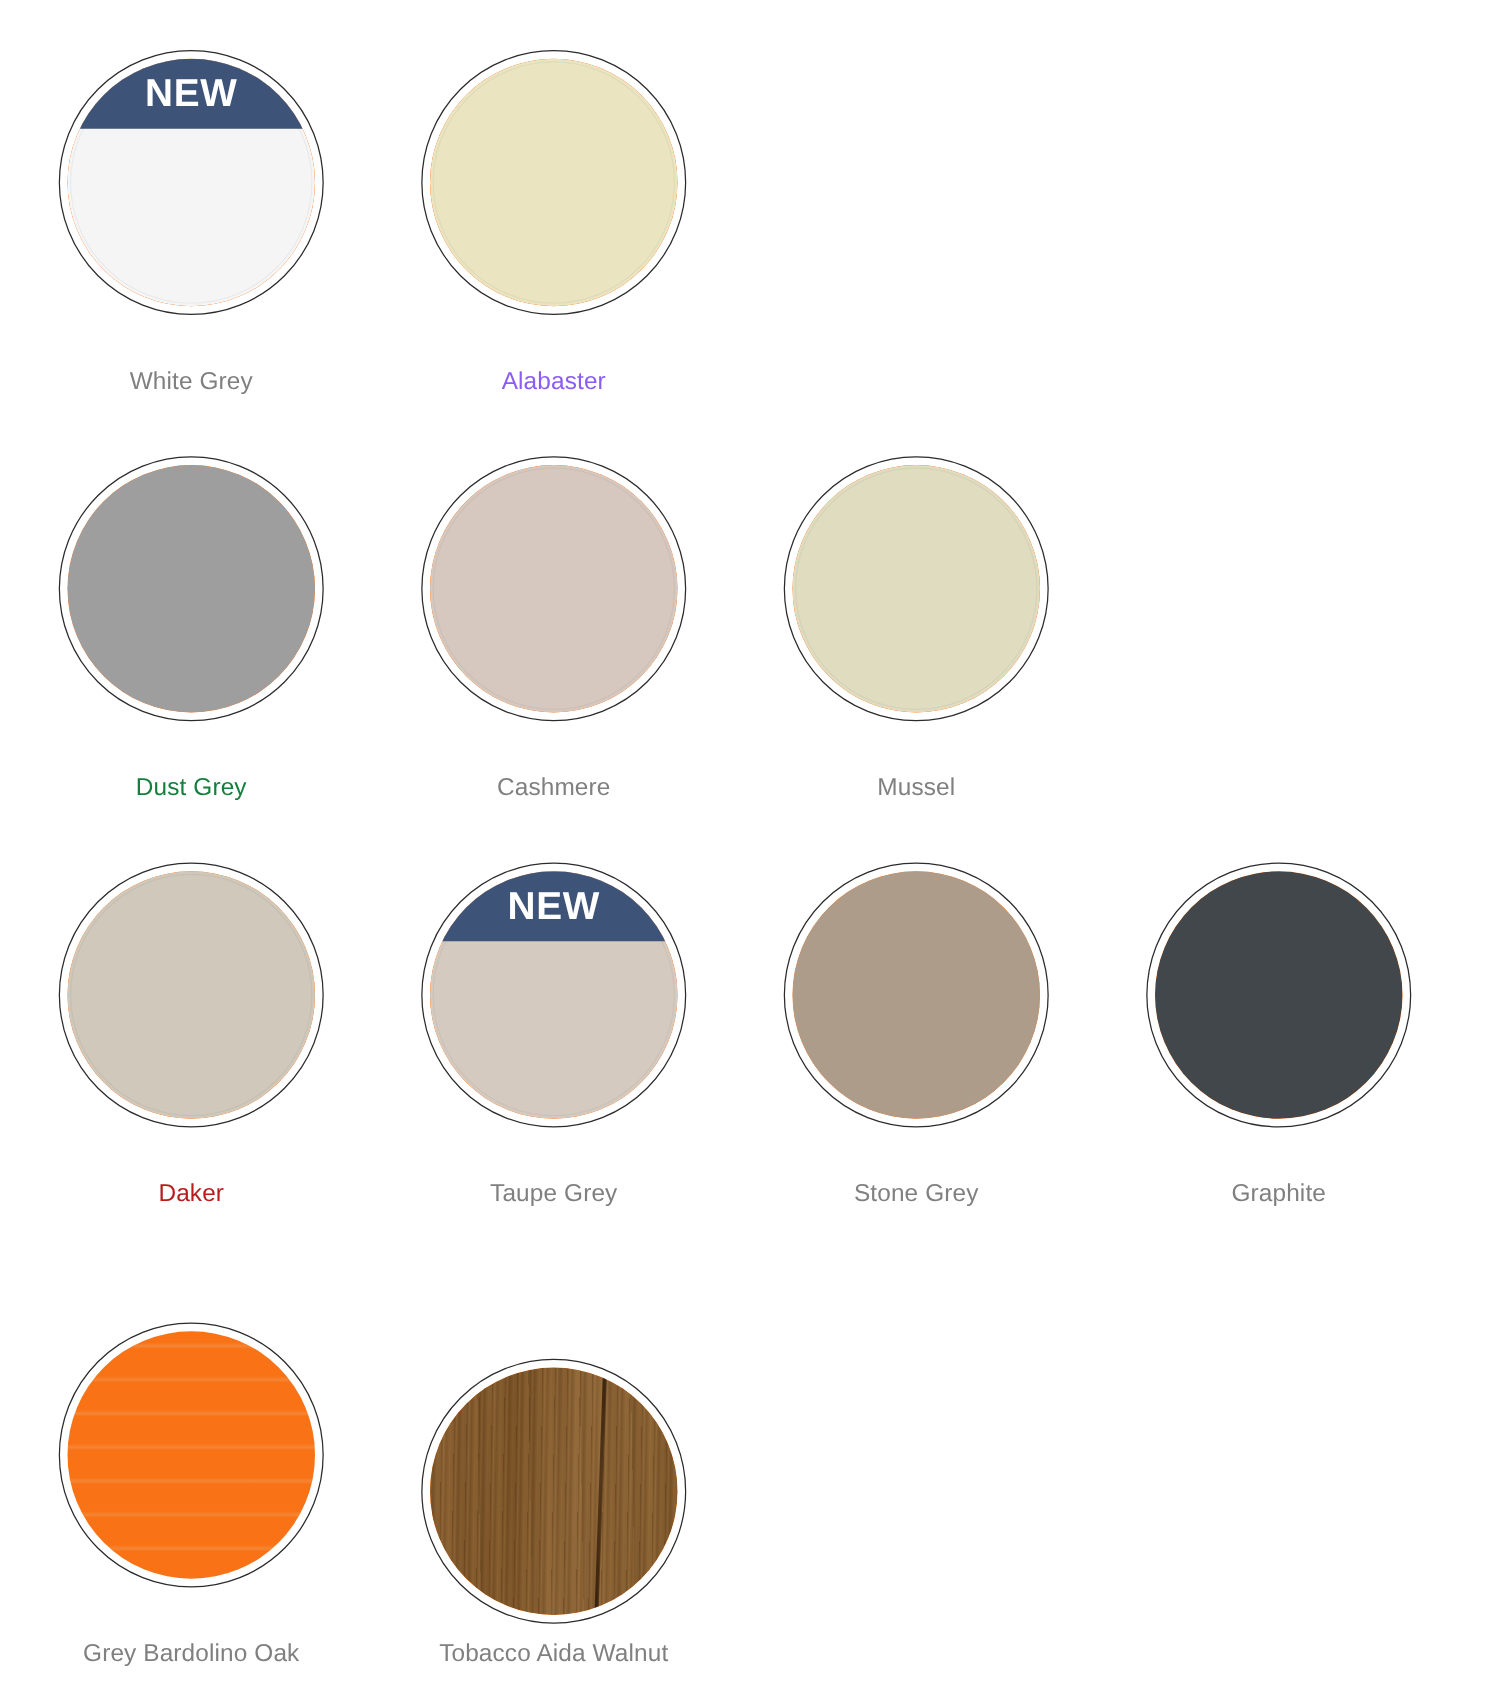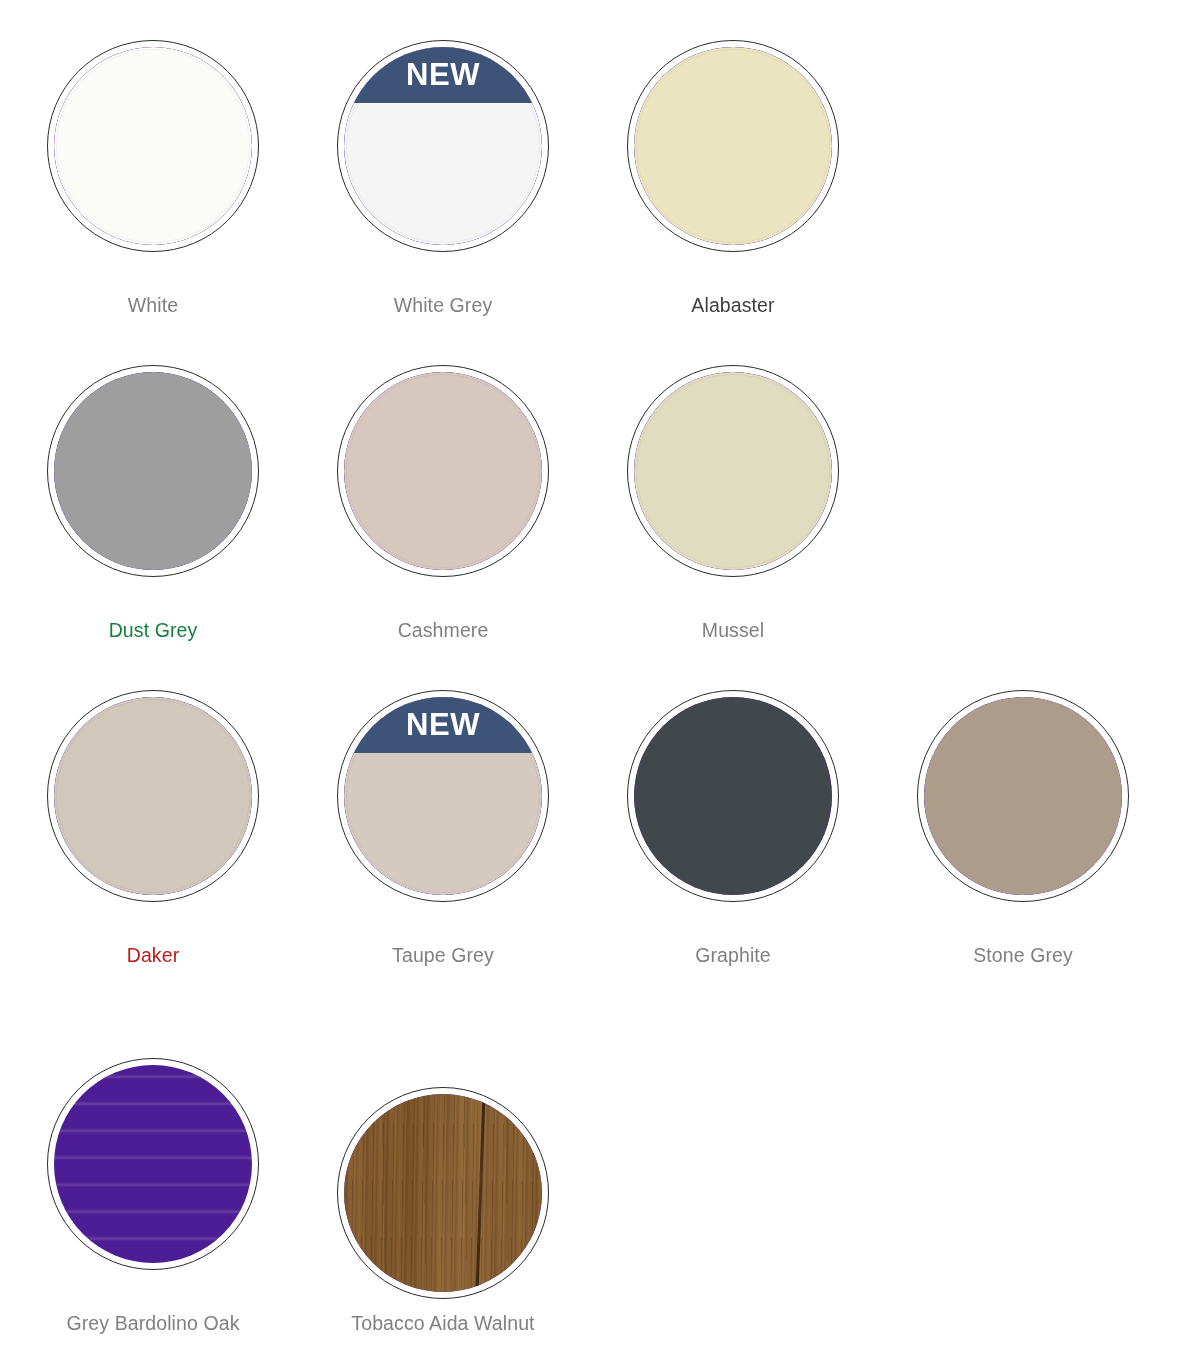--- a/index.html
+++ b/index.html
@@ -58,21 +58,21 @@
     justify-content: center;
   }
 
   
   .swatch-fill {
     position: relative;
     width: 198px;
     height: 198px;
     border-radius: 50%;
     overflow: hidden;
-    background: #4c1d95;
+    background: #f97316;
   }
 
   .swatch-fill .tint {
     position: absolute;
     inset: 0;
     border-radius: 50%;
   }
 
   
   .swatch-fill .hairline {
@@ -203,29 +203,20 @@
     opacity: 0.55;
   }
 </style>
 </head>
 <body style="background: rgb(255, 255, 255);">
 
 <div class="palette">
 
   <div class="swatch-row">
 
-    <div class="swatch-cell">
-      <div class="swatch-disc" style="border-color: rgb(43, 43, 43);">
-        <div class="swatch-fill">
-          <div class="tint" style="background: rgb(251, 251, 247);"></div>
-          <div class="hairline"></div>
-        </div>
-      </div>
-      <div class="swatch-label" style="color: rgb(128, 128, 128);">White</div>
-    </div>
 
     <div class="swatch-cell">
       <div class="swatch-disc" style="border-color: rgb(43, 43, 43);">
         <div class="swatch-fill">
           <div class="tint" style="background: rgb(244, 245, 244);"></div>
           <div class="hairline"></div>
           <div class="new-badge" style="background: rgb(61, 83, 119);">
             <span>NEW</span>
           </div>
         </div>
@@ -234,21 +225,21 @@
     </div>
 
 
     <div class="swatch-cell">
       <div class="swatch-disc" style="border-color: rgb(43, 43, 43);">
         <div class="swatch-fill">
           <div class="tint" style="background: rgb(234, 229, 192);"></div>
           <div class="hairline"></div>
         </div>
       </div>
-      <div class="swatch-label" style="color: #404040;">Alabaster</div>
+      <div class="swatch-label" style="color: #8b5cf6;">Alabaster</div>
     </div>
 
   </div>
 
   <div class="swatch-row">
 
 
     <div class="swatch-cell">
       <div class="swatch-disc" style="border-color: rgb(43, 43, 43);">
         <div class="swatch-fill">
@@ -301,33 +292,33 @@
             <span>NEW</span>
           </div>
         </div>
       </div>
       <div class="swatch-label" style="color: rgb(128, 128, 128);">Taupe Grey</div>
     </div>
 
     <div class="swatch-cell">
       <div class="swatch-disc" style="border-color: rgb(43, 43, 43);">
         <div class="swatch-fill">
+          <div class="tint" style="background: rgb(174, 156, 139);"></div>
+        </div>
+      </div>
+      <div class="swatch-label" style="color: rgb(128, 128, 128);">Stone Grey</div>
+    </div>
+
+    <div class="swatch-cell">
+      <div class="swatch-disc" style="border-color: rgb(43, 43, 43);">
+        <div class="swatch-fill">
           <div class="tint" style="background: rgb(66, 71, 75);"></div>
         </div>
       </div>
       <div class="swatch-label" style="color: rgb(128, 128, 128);">Graphite</div>
-    </div>
-
-    <div class="swatch-cell">
-      <div class="swatch-disc" style="border-color: rgb(43, 43, 43);">
-        <div class="swatch-fill">
-          <div class="tint" style="background: rgb(174, 156, 139);"></div>
-        </div>
-      </div>
-      <div class="swatch-label" style="color: rgb(128, 128, 128);">Stone Grey</div>
     </div>
 
   </div>
 
   <div class="swatch-row row-last">
 
     <div class="swatch-cell">
       <div class="swatch-disc" style="border-color: rgb(43, 43, 43);">
         <div class="swatch-fill">
           <div class="wood wood-bardolino">

